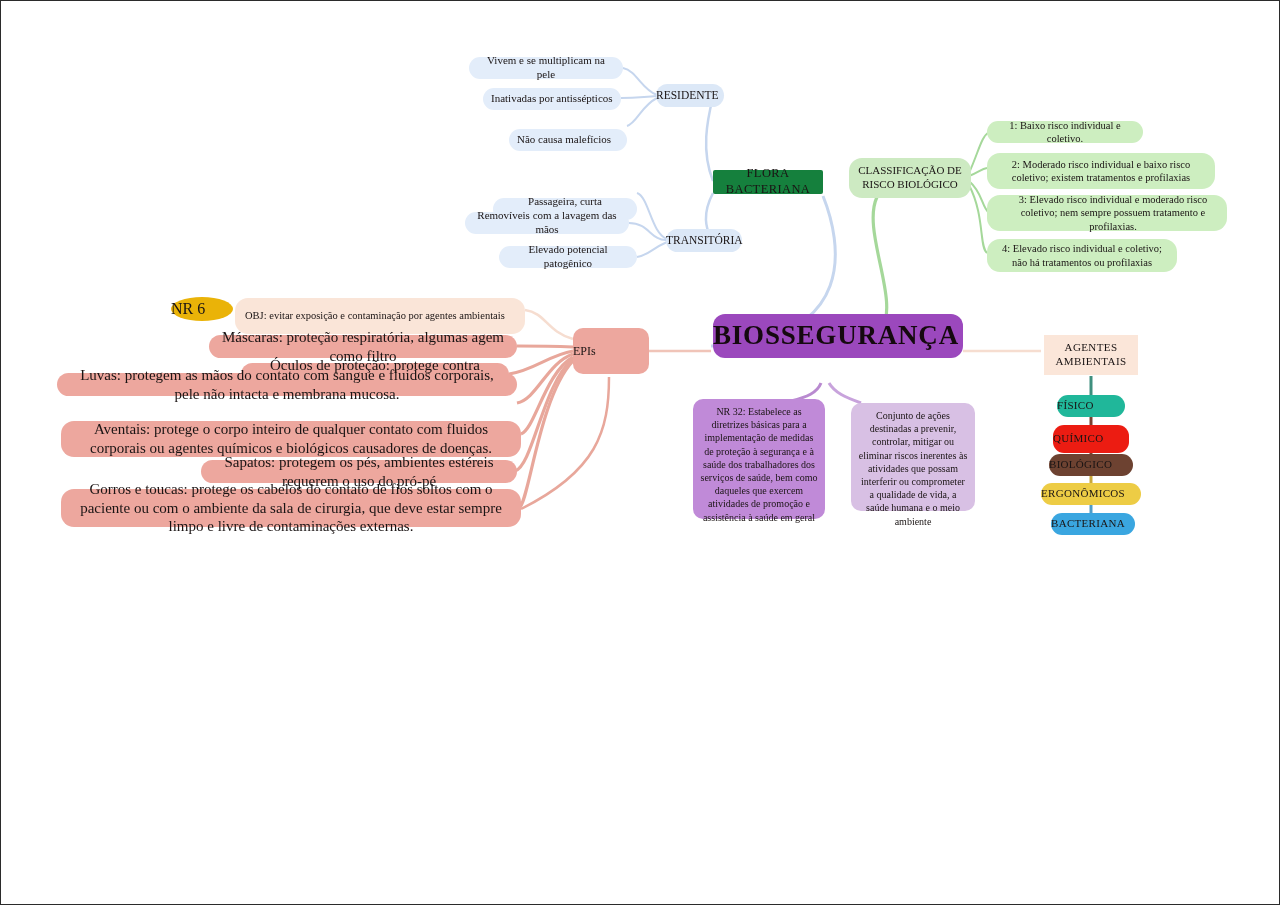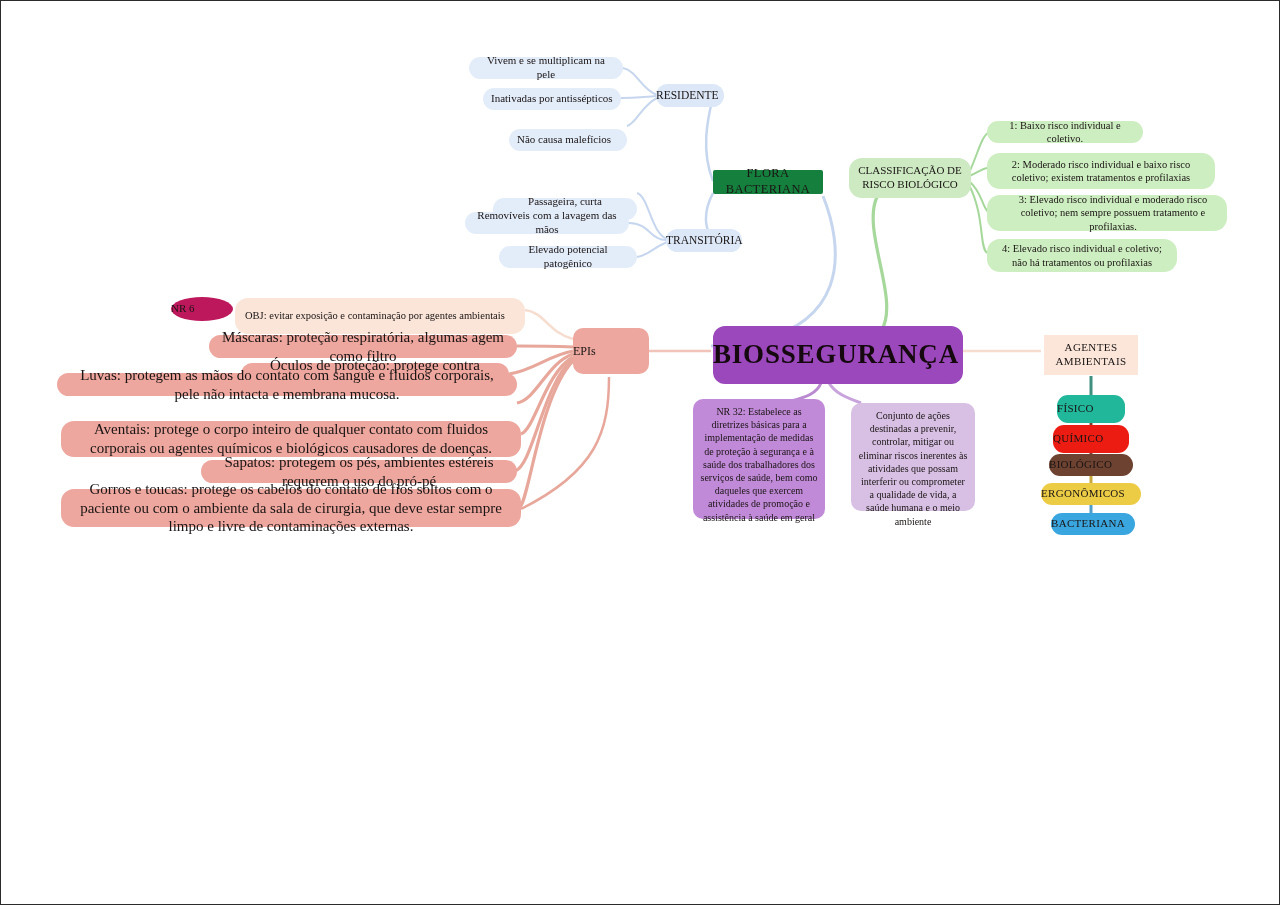--- a/index.html
+++ b/index.html
@@ -93,23 +93,23 @@
     font-size: 15px;
     padding: 3px 10px;
   }
   .peach-leaf {
     background: #fae5d8;
     border-radius: 13px;
     font-size: 10.5px;
     padding: 18px 10px;
   }
   .peach-pill {
-    background: #be185d;
+    background: #eab308;
     border-radius: 50%;
-    font-size: 11px;
+    font-size: 16px;
   }
 
   
   .purple-box-dark {
     background: #c08ad8;
     border-radius: 10px;
     font-size: 10px;
     padding: 6px 7px;
     align-items: flex-start;
     line-height: 1.32;
@@ -183,21 +183,21 @@
 
     <path d="M962 350 L 1040 350" stroke="#f6ddd0" stroke-width="2.5" fill="none"></path>
 
     <path d="M1090 375 L 1090 398" stroke="#3f8f7e" stroke-width="3" fill="none"></path>
     <path d="M1090 416 L 1090 428" stroke="#7a4130" stroke-width="3" fill="none"></path>
     <path d="M1090 445 L 1090 457" stroke="#7a4130" stroke-width="3" fill="none"></path>
     <path d="M1090 474 L 1090 486" stroke="#c9a83c" stroke-width="3" fill="none"></path>
     <path d="M1090 503 L 1090 515" stroke="#4f9dc9" stroke-width="3" fill="none"></path>
   </svg>
 
-  <div class="node center-node" style="left:712px; top:325px; width:250px; height:58px;">
+  <div class="node center-node" style="left:712px; top:313px; width:250px; height:44px;">
     <span>BIOSSEGURANÇA</span>
   </div>
 
   <div class="node flora-title" style="left:712px; top:169px; width:110px; height:24px;">
     <span>FLORA BACTERIANA</span>
   </div>
 
   <div class="node blue-pill" style="left:655px; top:83px; width:68px; height:23px;">
     <span>RESIDENTE</span>
   </div>
@@ -275,21 +275,21 @@
     <span class="purple-box-inner">NR 32: Estabelece as diretrizes básicas para a implementação de medidas de proteção à segurança e à saúde dos trabalhadores dos serviços de saúde, bem como daqueles que exercem atividades de promoção e assistência à saúde em geral</span>
   </div>
   <div class="node purple-box-light" style="left:850px; top:402px; width:124px; height:108px;">
     <span class="purple-box-inner">Conjunto de ações destinadas a prevenir, controlar, mitigar ou eliminar riscos inerentes às atividades que possam interferir ou comprometer a qualidade de vida, a saúde humana e o meio ambiente</span>
   </div>
 
   <div class="node agentes-head" style="left:1043px; top:334px; width:94px; height:40px;">
     <span>AGENTES AMBIENTAIS</span>
   </div>
 
-  <div class="node agent-chip" style="left:1056px; top:394px; width:68px; height:28px; background:#20b79a;">
+  <div class="node agent-chip" style="left:1056px; top:394px; width:68px; height:22px; background:#20b79a;">
     <span>FÍSICO</span>
   </div>
   <div class="node agent-chip" style="left:1052px; top:424px; width:76px; height:28px; background:#ec1c12;">
     <span>QUÍMICO</span>
   </div>
   <div class="node agent-chip" style="left:1048px; top:453px; width:84px; height:22px; background:#6d4231;">
     <span>BIOLÓGICO</span>
   </div>
   <div class="node agent-chip" style="left:1040px; top:482px; width:100px; height:22px; background:#edcc45;">
     <span>ERGONÔMICOS</span>

